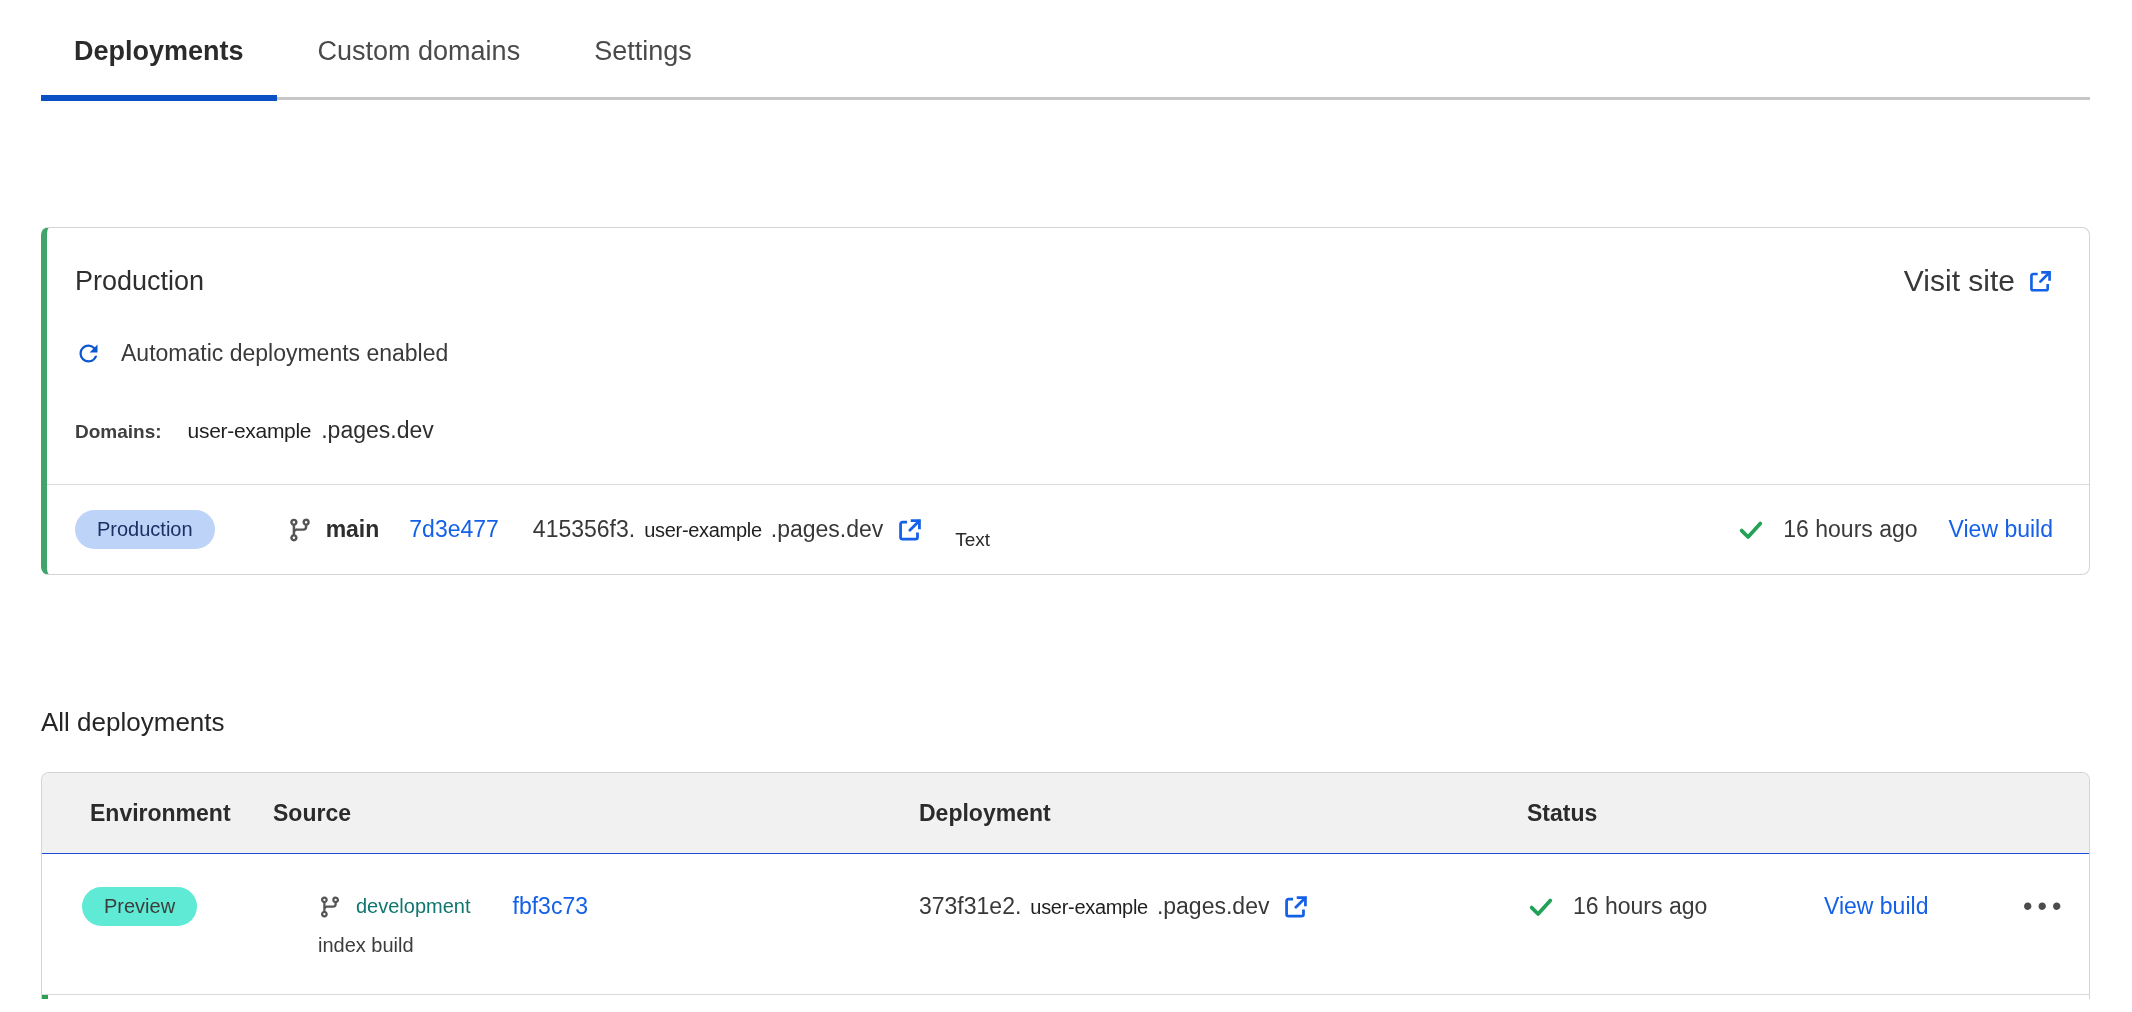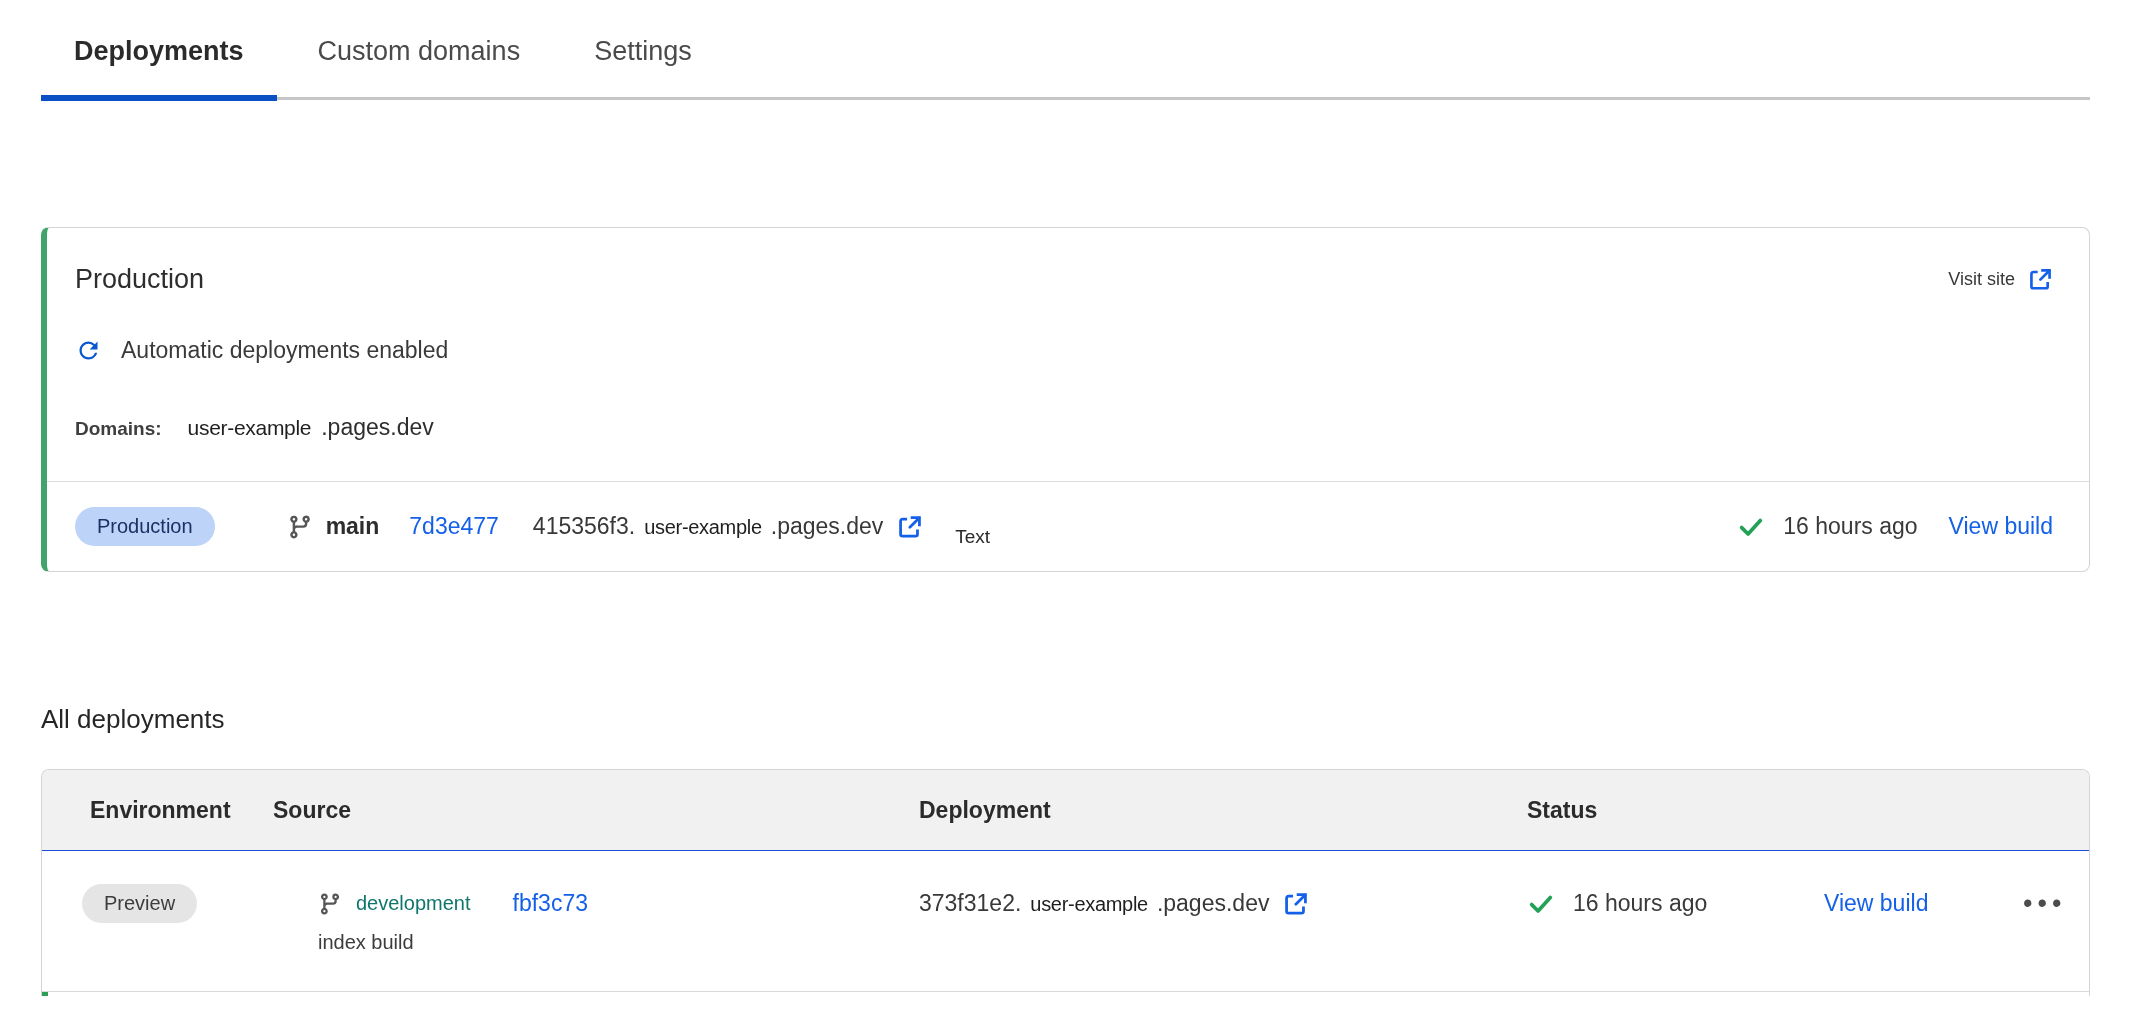--- a/index.html
+++ b/index.html
@@ -55,21 +55,21 @@
     align-items: center;
   }
   .card-title {
     font-size: 27px;
     font-weight: 500;
     color: #2e2e2e;
     margin: 0;
   }
   .visit-site {
     display: flex; align-items: center; gap: 13px;
-    font-size: 18px; font-weight: 500; color: #383838;
+    font-size: 30px; font-weight: 500; color: #383838;
   }
   .auto-line {
     margin-top: 42px;
     display: flex; align-items: center; gap: 19px;
     font-size: 23px; color: #3a3a3a;
   }
   .domains-line {
     margin-top: 50px;
     margin-bottom: 40px;
     display: flex; align-items: baseline;
@@ -88,21 +88,21 @@
   .row-right { display: flex; align-items: center; }
 
   .badge {
     display: inline-flex; align-items: center;
     font-size: 20px;
     padding: 8px 22px;
     border-radius: 22px;
     white-space: nowrap;
   }
   .badge.production { background: #bdd3f8; color: #1c3064; }
-  .badge.preview    { background: #e5e5e5; color: #3d3d3d; }
+  .badge.preview    { background: #5eead4; color: #3d3d3d; }
 
   .branch-icon { margin-left: 72px; display: inline-flex; color: #555; }
   .branch-name { margin-left: 13px; font-size: 23px; font-weight: 700; color: #2d2d2d; }
   .commit-link { margin-left: 30px; font-size: 23px; color: #1460e8; }
   .deploy-url  { margin-left: 34px; display: inline-flex; align-items: baseline; font-size: 23px; color: #383838; }
   .deploy-url .url-name { font-size: 20px; color: #1f1f1f; margin: 0 9px; letter-spacing: -0.3px; }
   .ext-link { margin-left: 14px; display: inline-flex; align-self: center; color: #1460e8; cursor: pointer; }
   .note-text { margin-left: 32px; font-size: 19px; color: #2b2b2b; position: relative; top: 10px; text-align: center; }
 
   .check-icon { display: inline-flex; color: #23a257; }

